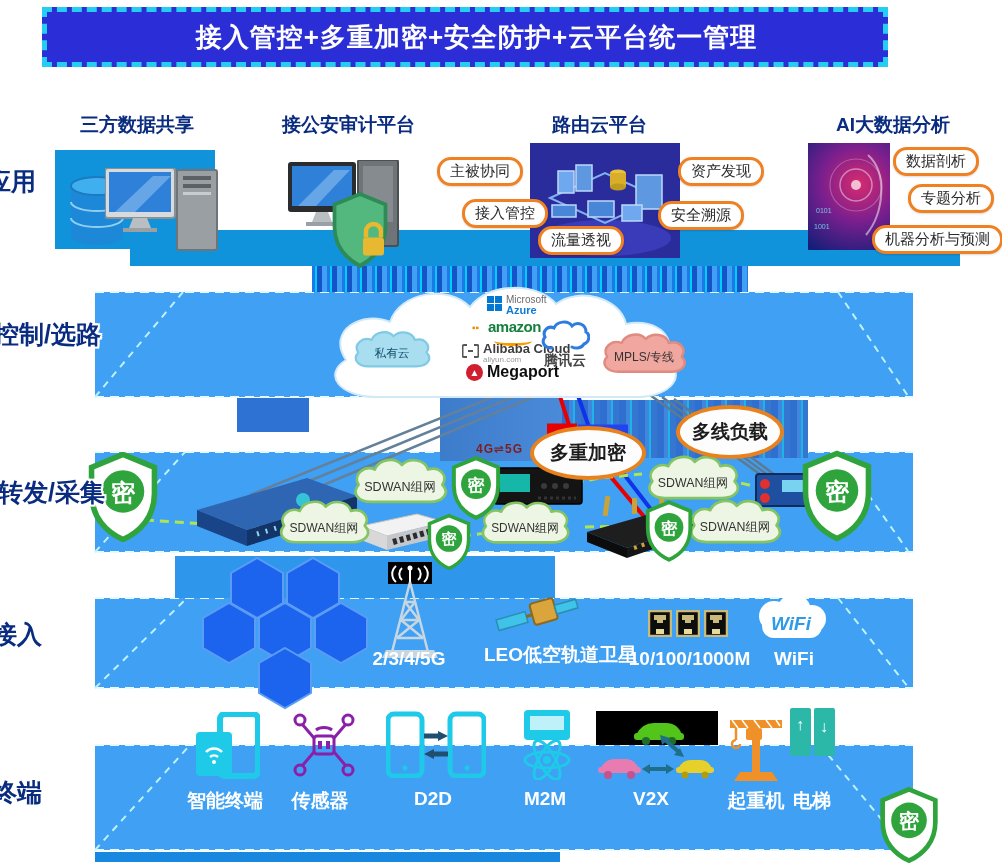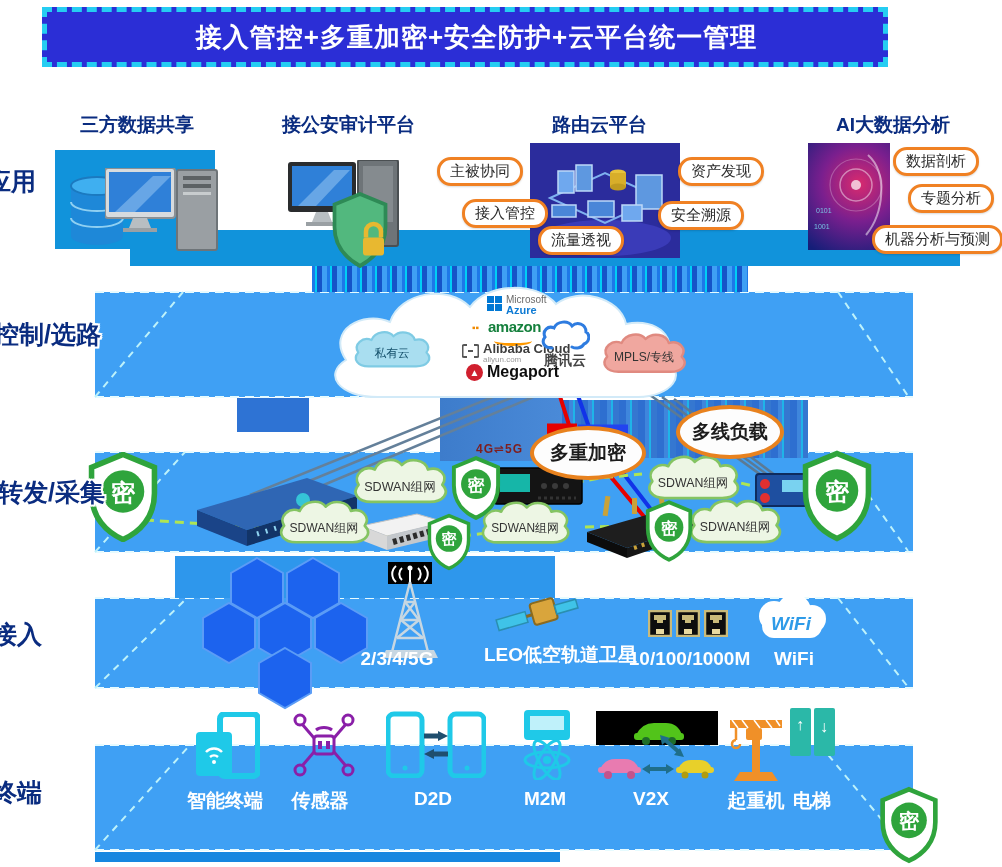--- a/index.html
+++ b/index.html
@@ -361,21 +361,21 @@
       </svg>
   </div>
   <svg class="abs z5" style="left:752px;top:596px" width="78" height="50" viewBox="0 0 78 50">
     <circle cx="22" cy="20" r="15" fill="#fff"></circle>
       <circle cx="42" cy="15" r="17" fill="#fff"></circle>
       <circle cx="60" cy="23" r="14" fill="#fff"></circle>
     <rect x="10" y="18" width="60" height="24" rx="12" fill="#fff"></rect>
     <text x="39" y="34" text-anchor="middle" font-size="19" font-weight="bold" font-style="italic" fill="#2E9BE8">WiFi</text>
   </svg>
 
-  <div class="abs wlabel" style="left:352px;top:648px;width:90px">2/3/4/5G</div>
+  <div class="abs wlabel" style="left:364px;top:648px;width:90px">2/3/4/5G</div>
   <div class="abs wlabel" style="left:468px;top:642px;width:185px">LEO低空轨道卫星</div>
   <div class="abs wlabel" style="left:622px;top:648px;width:135px">10/100/1000M</div>
   <div class="abs wlabel" style="left:768px;top:648px;width:52px">WiFi</div>
 
   <svg class="abs z5" style="left:196px;top:712px" width="64" height="68" viewBox="0 0 64 68">
     <rect x="24" y="2" width="38" height="62" rx="5" fill="none" stroke="#1FC9E8" stroke-width="6"></rect>
     <rect x="0" y="20" width="36" height="44" rx="4" fill="#1FC9E8"></rect>
     <path d="M10 40 a11 11 0 0 1 16 0 M14 45 a6 6 0 0 1 8 0" stroke="#fff" stroke-width="2.5" fill="none"></path>
     <circle cx="18" cy="50" r="2" fill="#fff"></circle>
   </svg>

